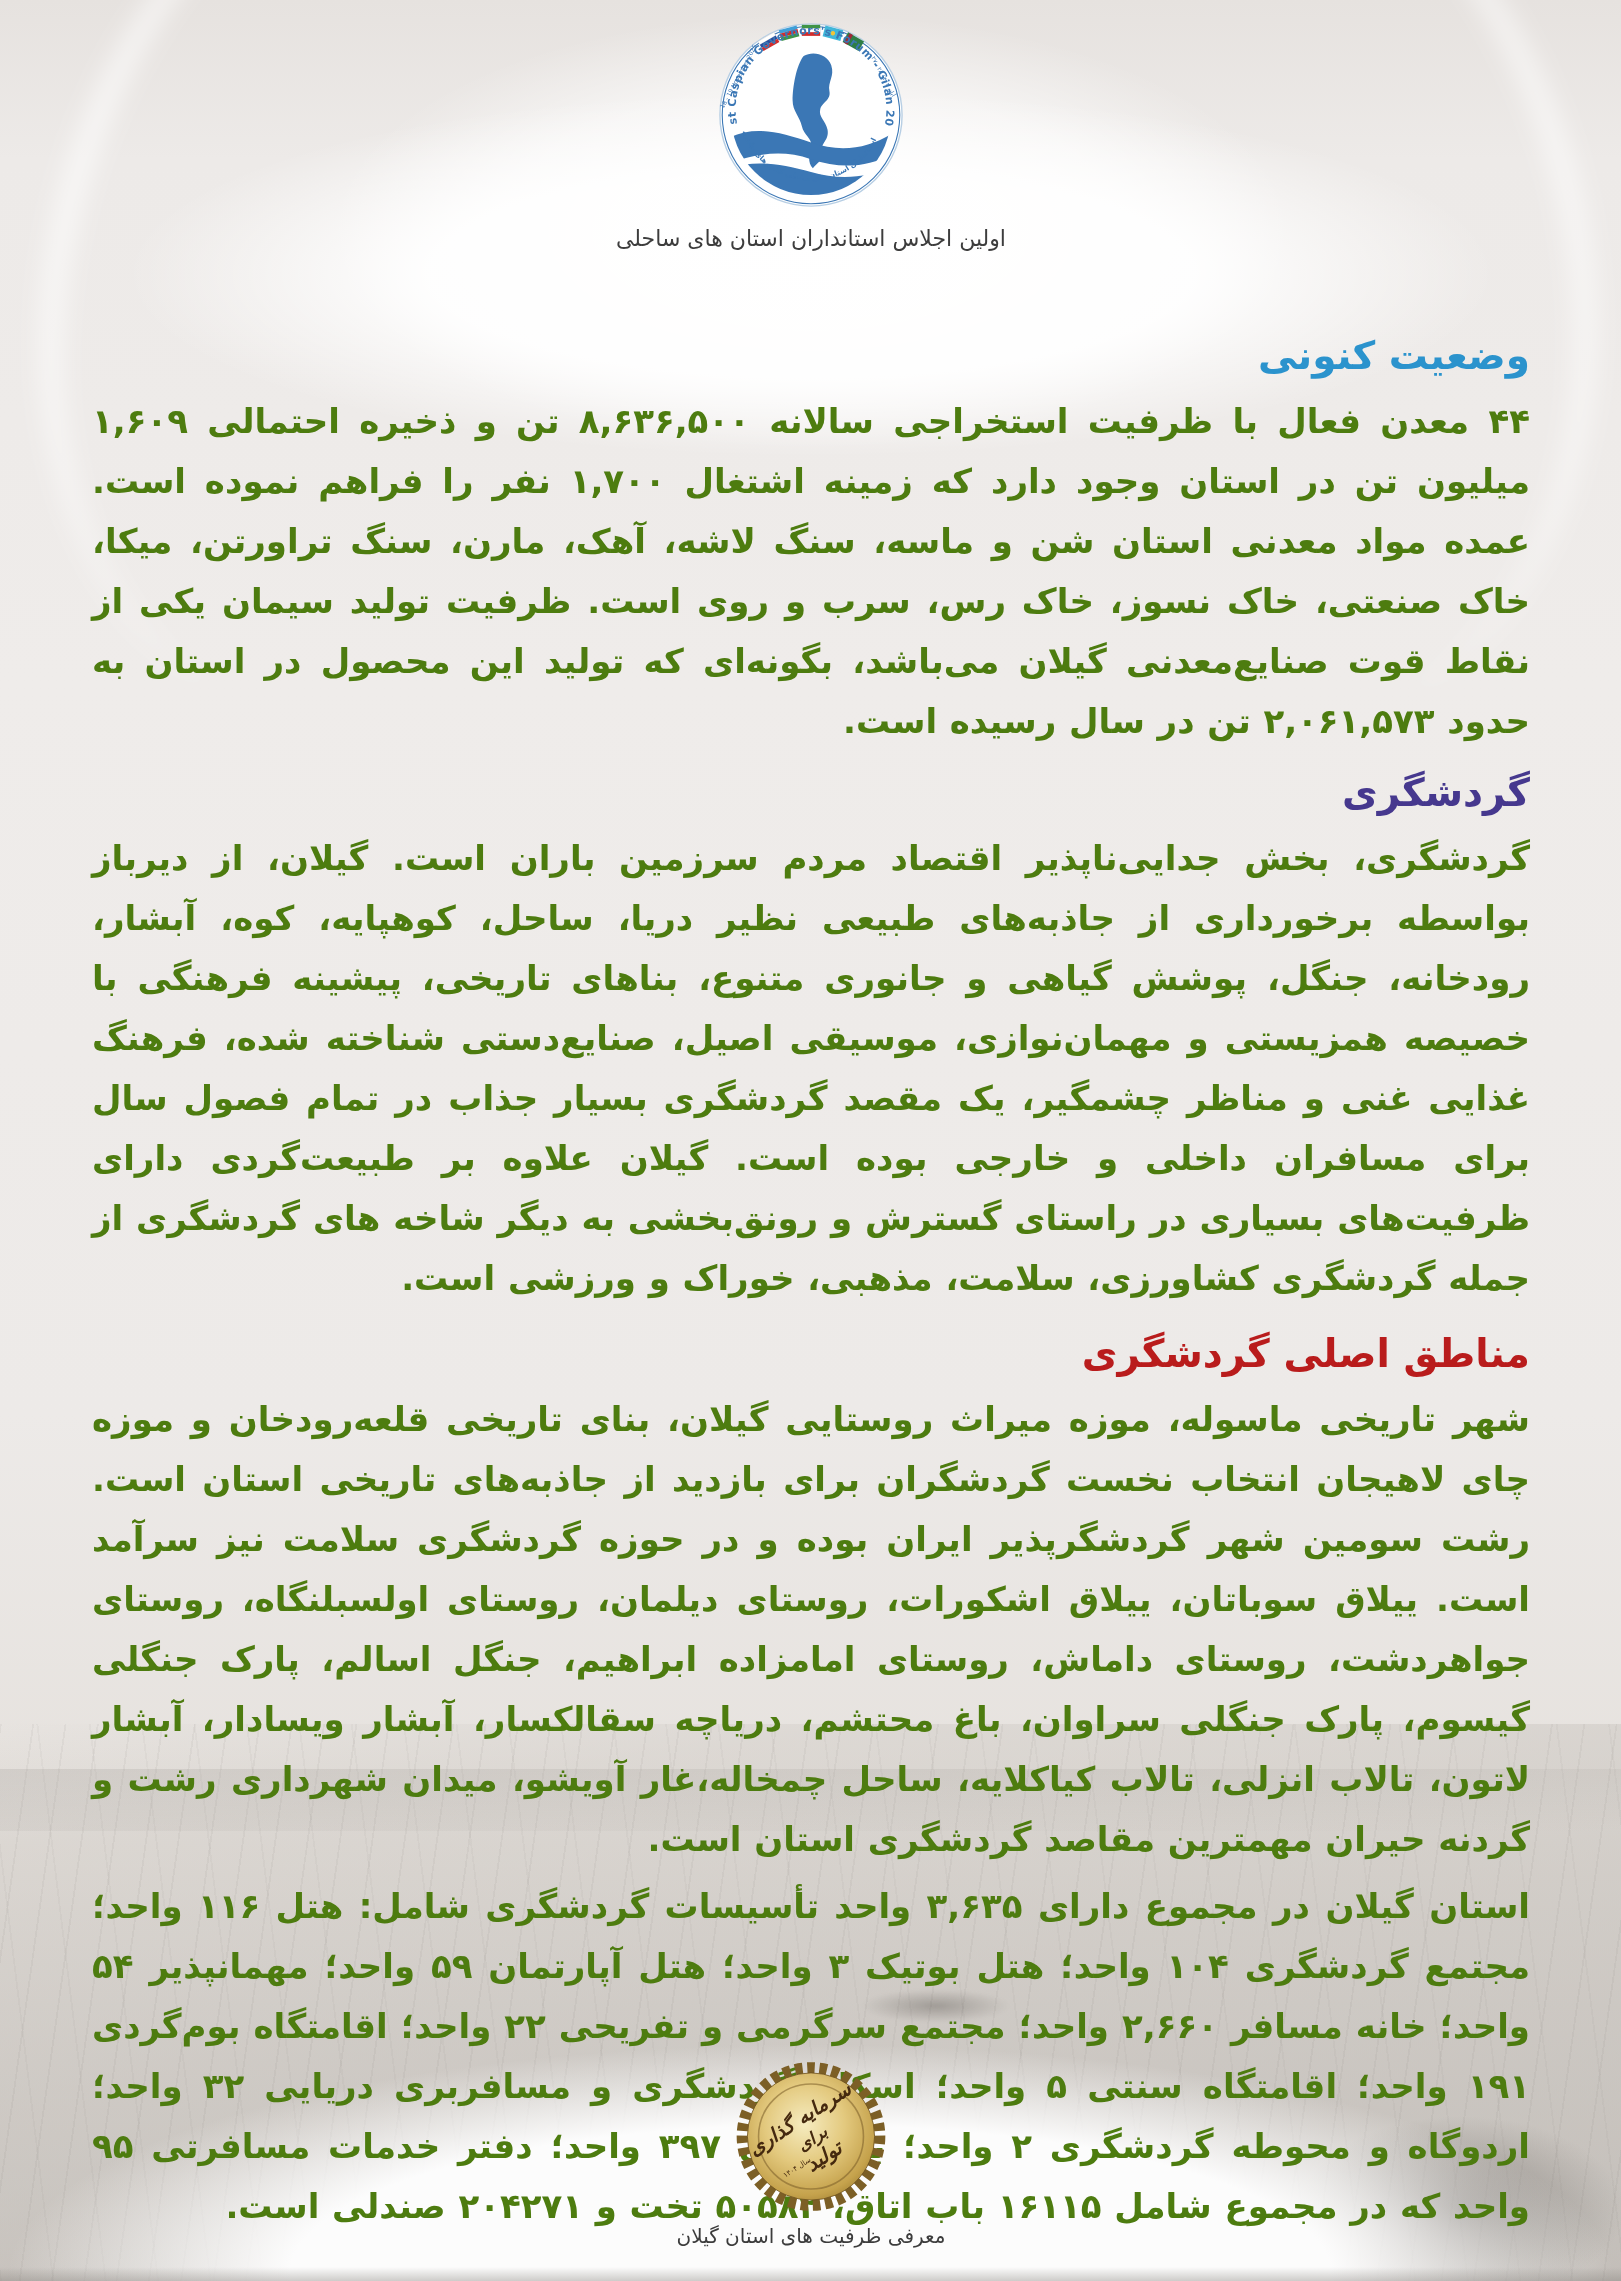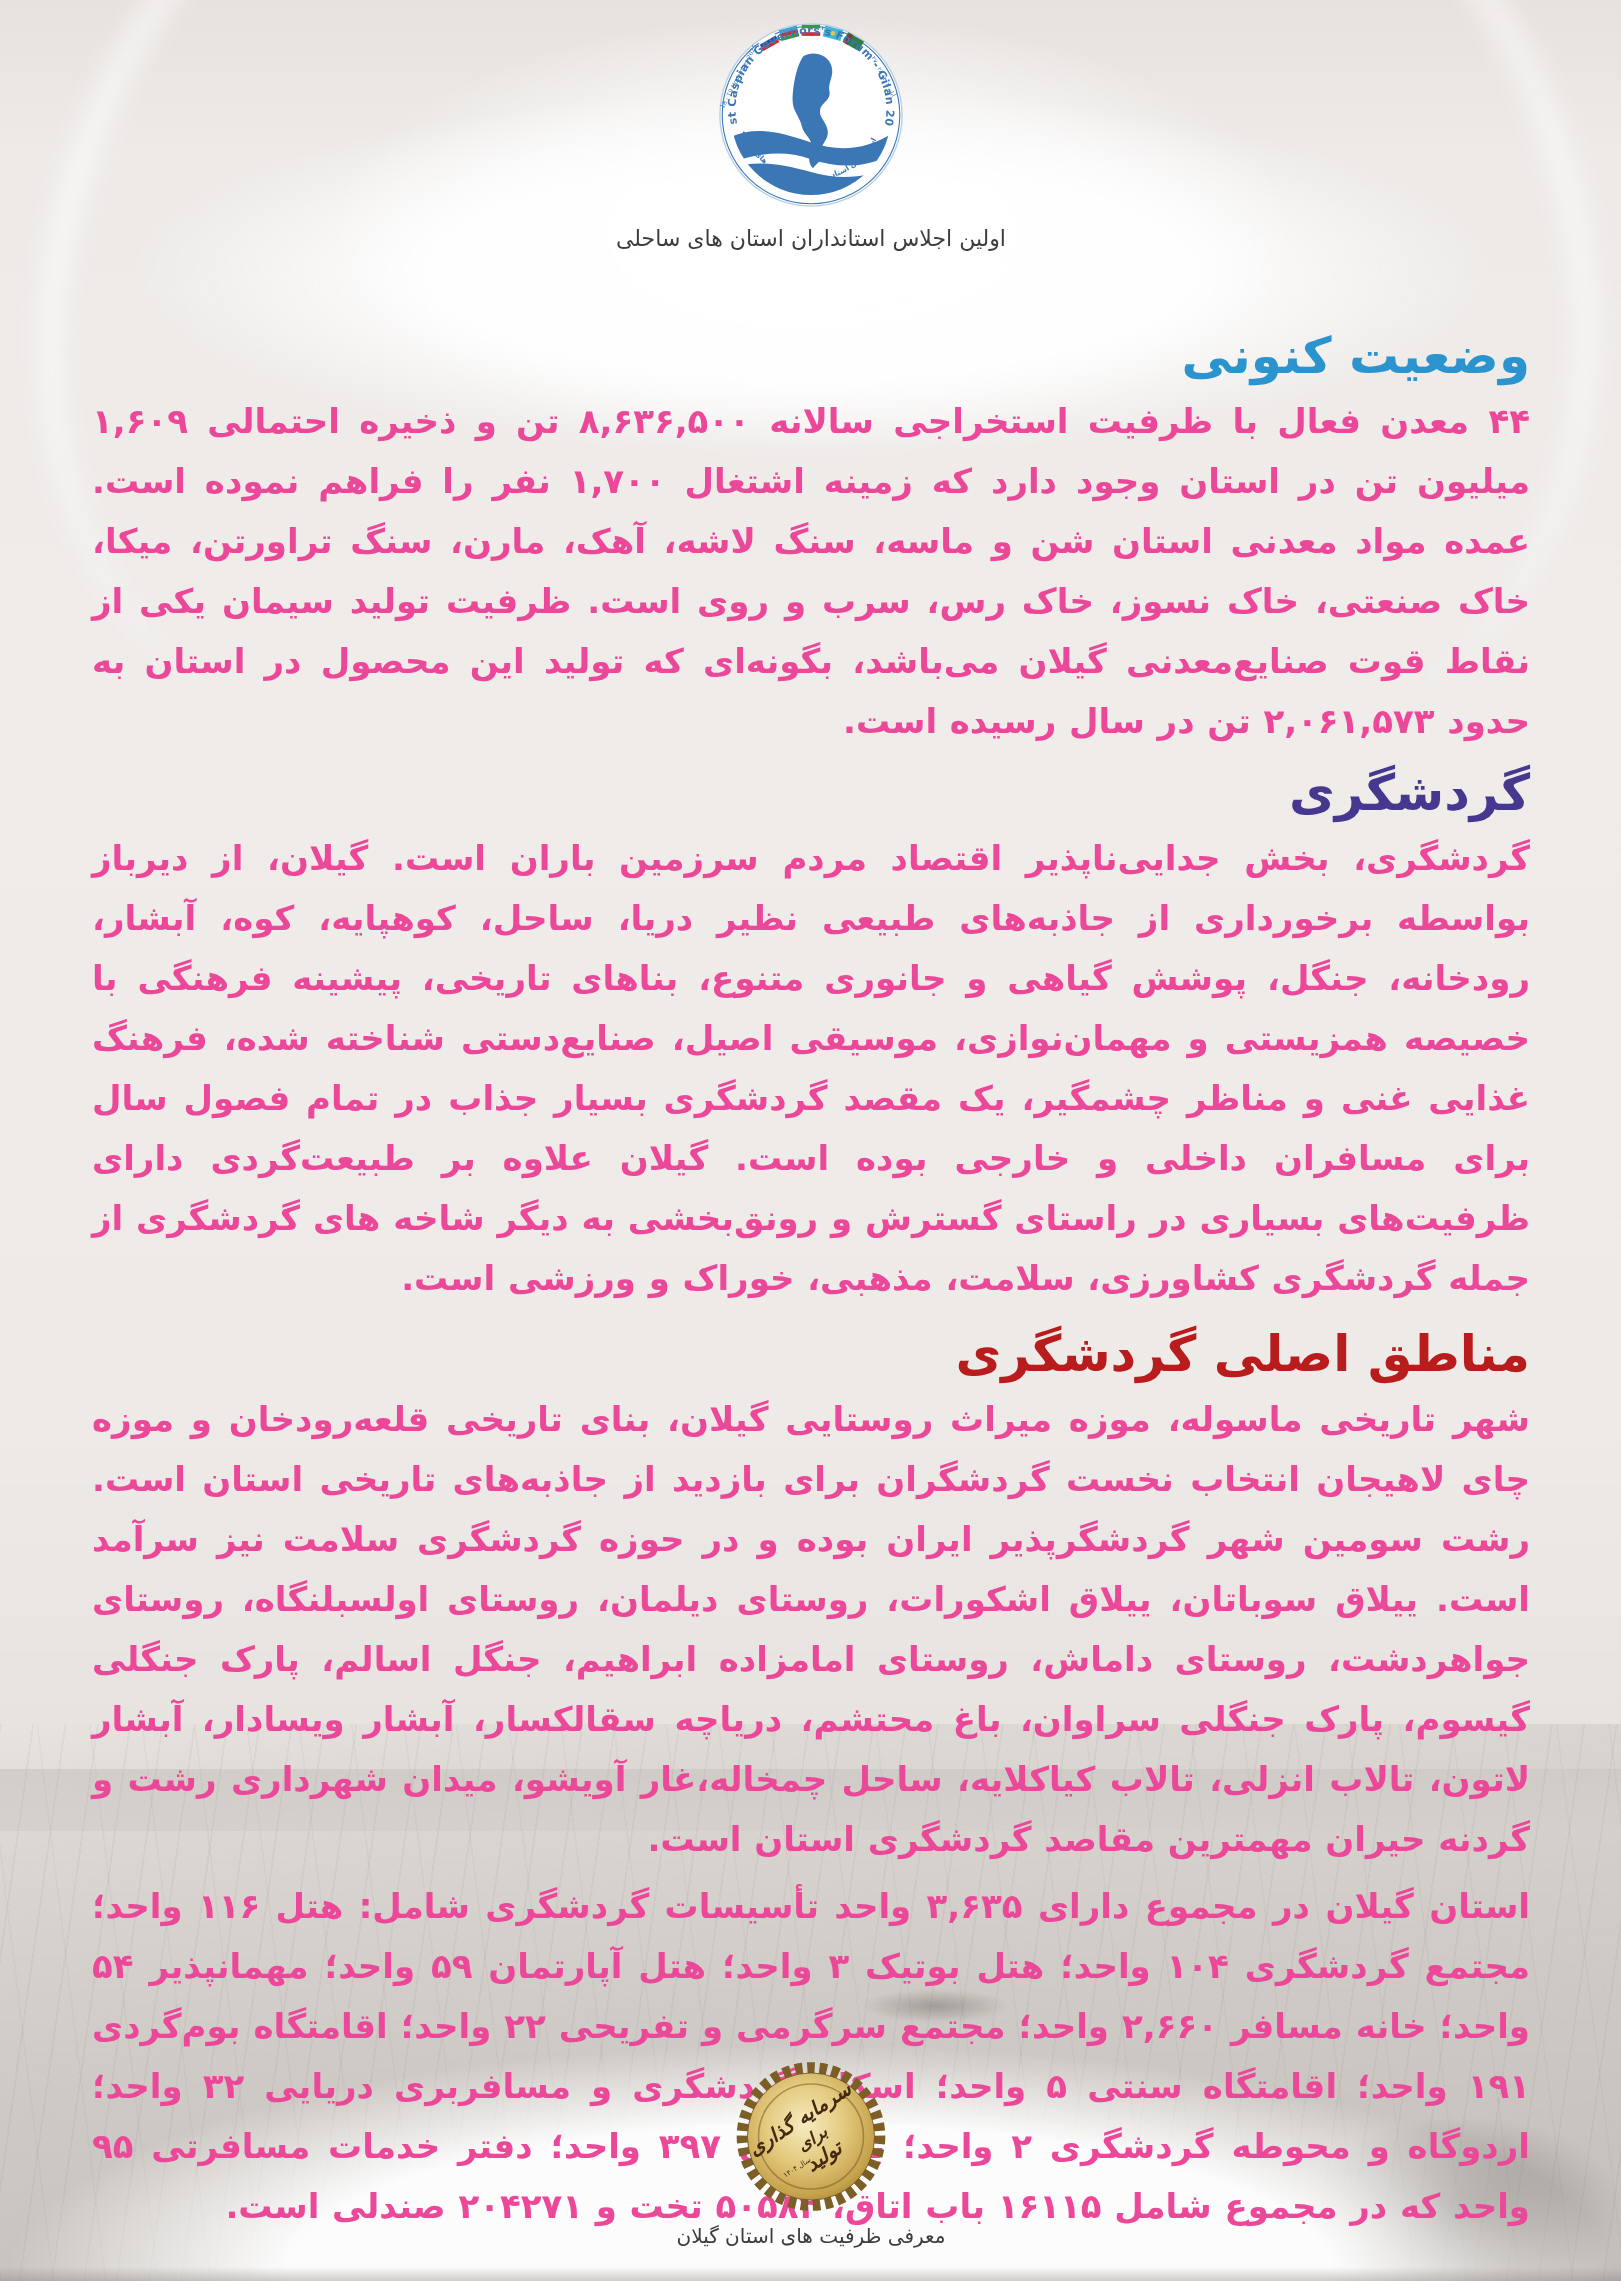--- a/index.html
+++ b/index.html
@@ -33,23 +33,23 @@
   .bottom-swoosh{position:absolute;top:2027px;left:-321px;width:2263px;height:588px;
     background:radial-gradient(50% 55% at 50% 42%,#fcfcfc 46%,rgba(252,252,252,0) 71%);}
   .bottom-strip{position:absolute;bottom:0;left:0;right:0;height:14.3px;
     background:linear-gradient(180deg,rgba(130,125,120,0),rgba(130,125,120,.38));}
   
   .header-logo{position:absolute;top:23px;left:50%;transform:translateX(-50%);width:184px;height:184px;}
   .header-title{position:absolute;top:217px;left:0;right:0;text-align:center;
     font-size:22px;line-height:44px;color:#3d3d3d;direction:rtl;}
   
   .content{position:absolute;top:330px;left:92px;right:92px;direction:rtl;z-index:3;}
-  .sec-heading{font-size:50px;line-height:52px;font-weight:bold;margin:16px 0 9px;color:#2495d2;}
+  .sec-heading{font-size:39px;line-height:52px;font-weight:bold;margin:16px 0 9px;color:#2495d2;}
   .sec:first-child .sec-heading{margin-top:0;}
-  .sec-body{font-size:34px;line-height:60px;font-weight:bold;color:#ec4899;
+  .sec-body{font-size:34px;line-height:60px;font-weight:bold;color:#4d7c0f;
     text-align:justify;margin:0 0 7.1px;word-spacing:0.9px;}
   
   .seal{position:absolute;top:2057px;left:50%;transform:translateX(-50%);width:159px;height:159px;z-index:4;}
   .caption{position:absolute;top:2224px;left:0;right:0;text-align:center;z-index:4;
     font-size:20px;color:#3c3c3c;direction:rtl;}
   
   .arc-top{font-size:12px;font-weight:bold;fill:#3b77b5;letter-spacing:.5px;}
   .arc-bottom{font-size:8px;font-weight:bold;fill:#3b77b5;}
   .side-date{font-size:6.5px;fill:#3b77b5;}
   .seal-cal{font-size:25px;font-weight:bold;fill:#45290f;font-style:italic;}

